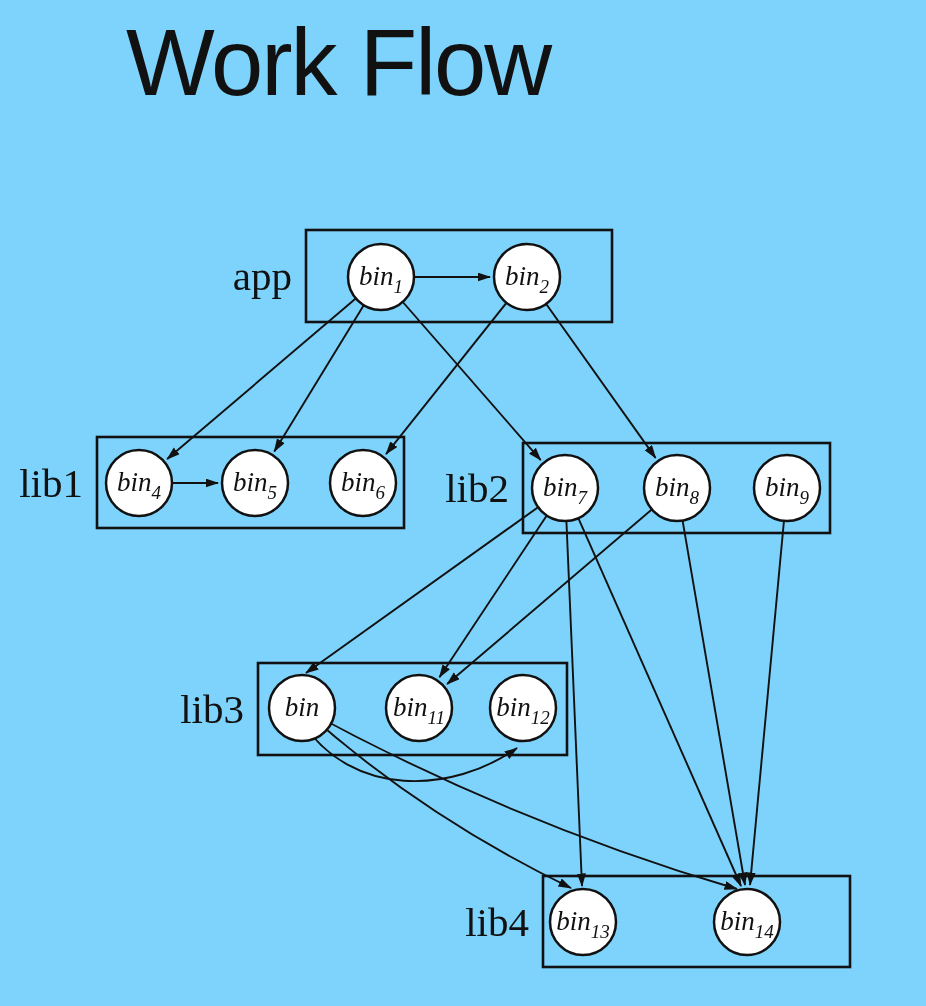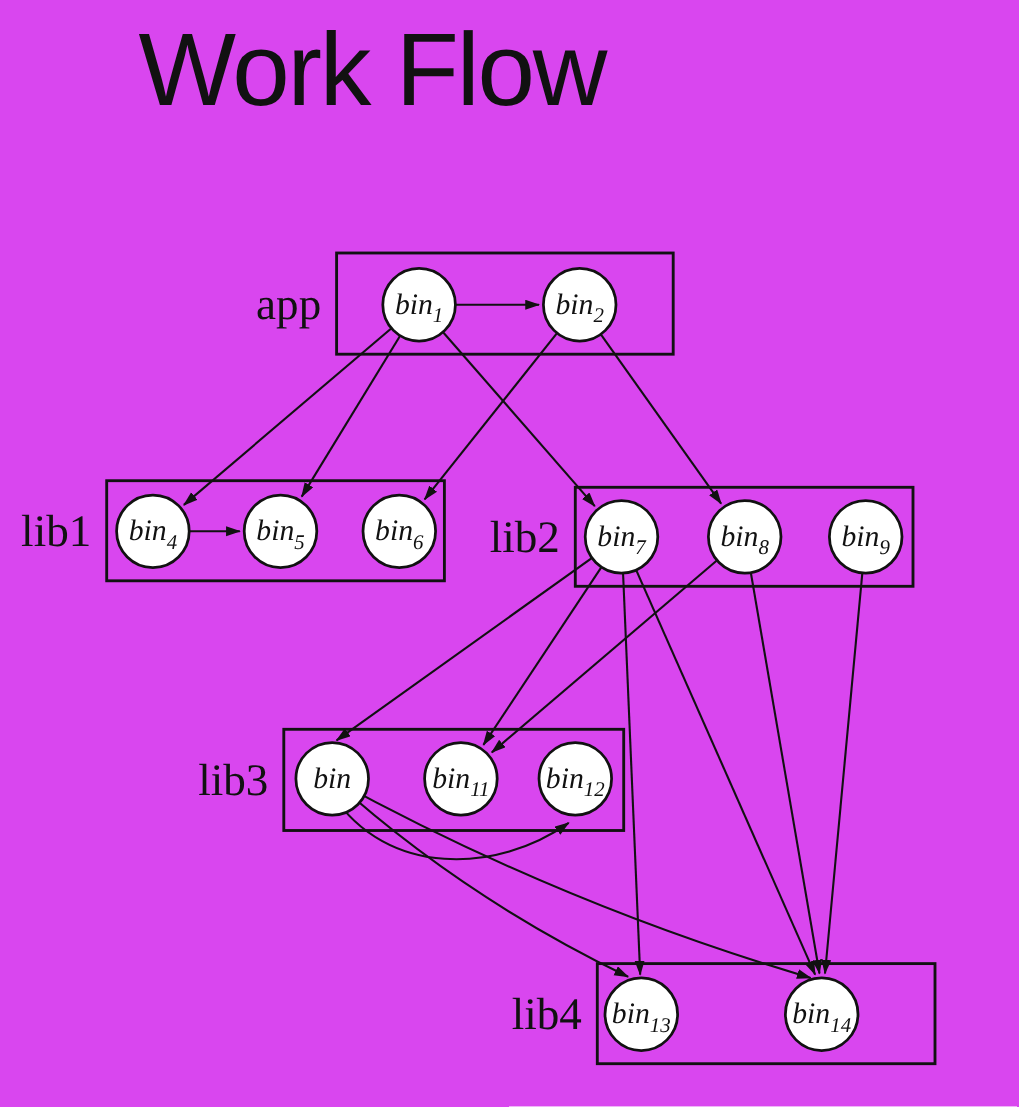--- a/index.html
+++ b/index.html
@@ -1,19 +1,19 @@
 <!DOCTYPE html>
 <html><head>
 <meta charset="utf-8">
 <style>
   html,body{margin:0;padding:0;background:#fff;}
   .canvas{
     position:relative;
     width:926px;height:1006px;
-    background:#d946ef;
+    background:#7dd3fc;
     overflow:hidden;
     font-family:"Liberation Serif", serif;
   }
   .title{
     position:absolute;
     left:126px;top:16px;
     font-family:"Liberation Sans", sans-serif;
     font-size:94px;
     line-height:1;
     letter-spacing:-2px;

